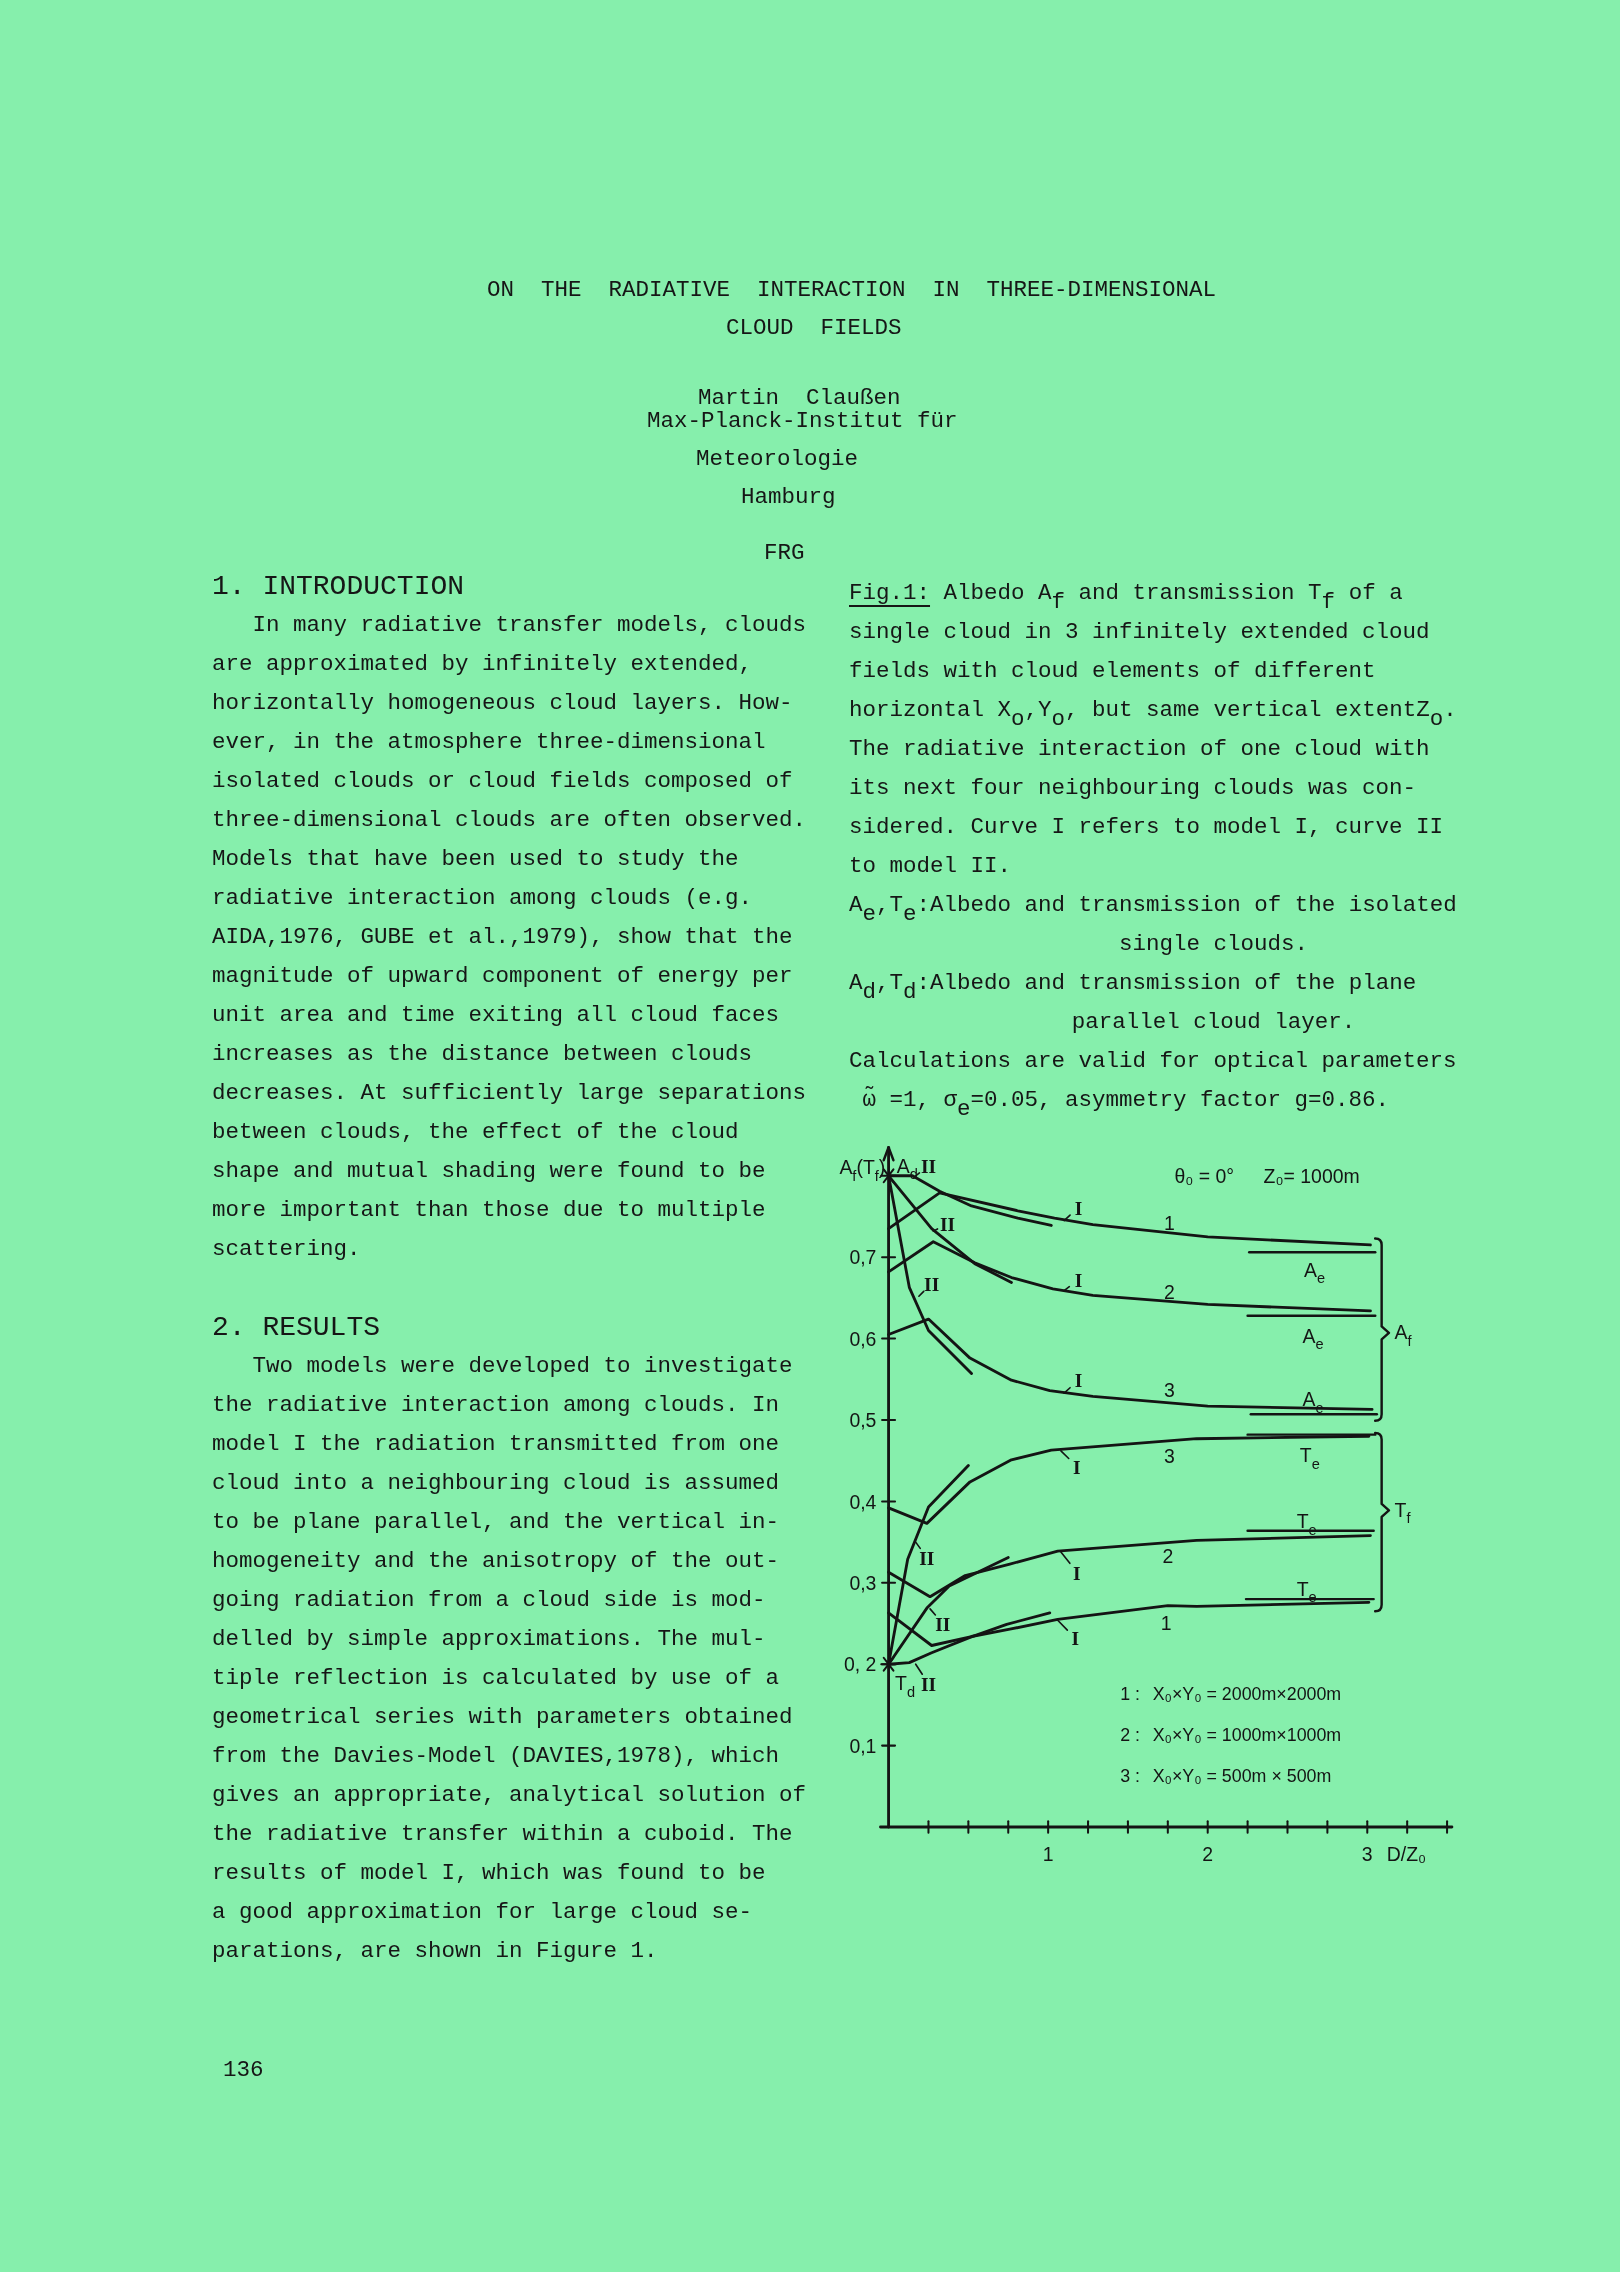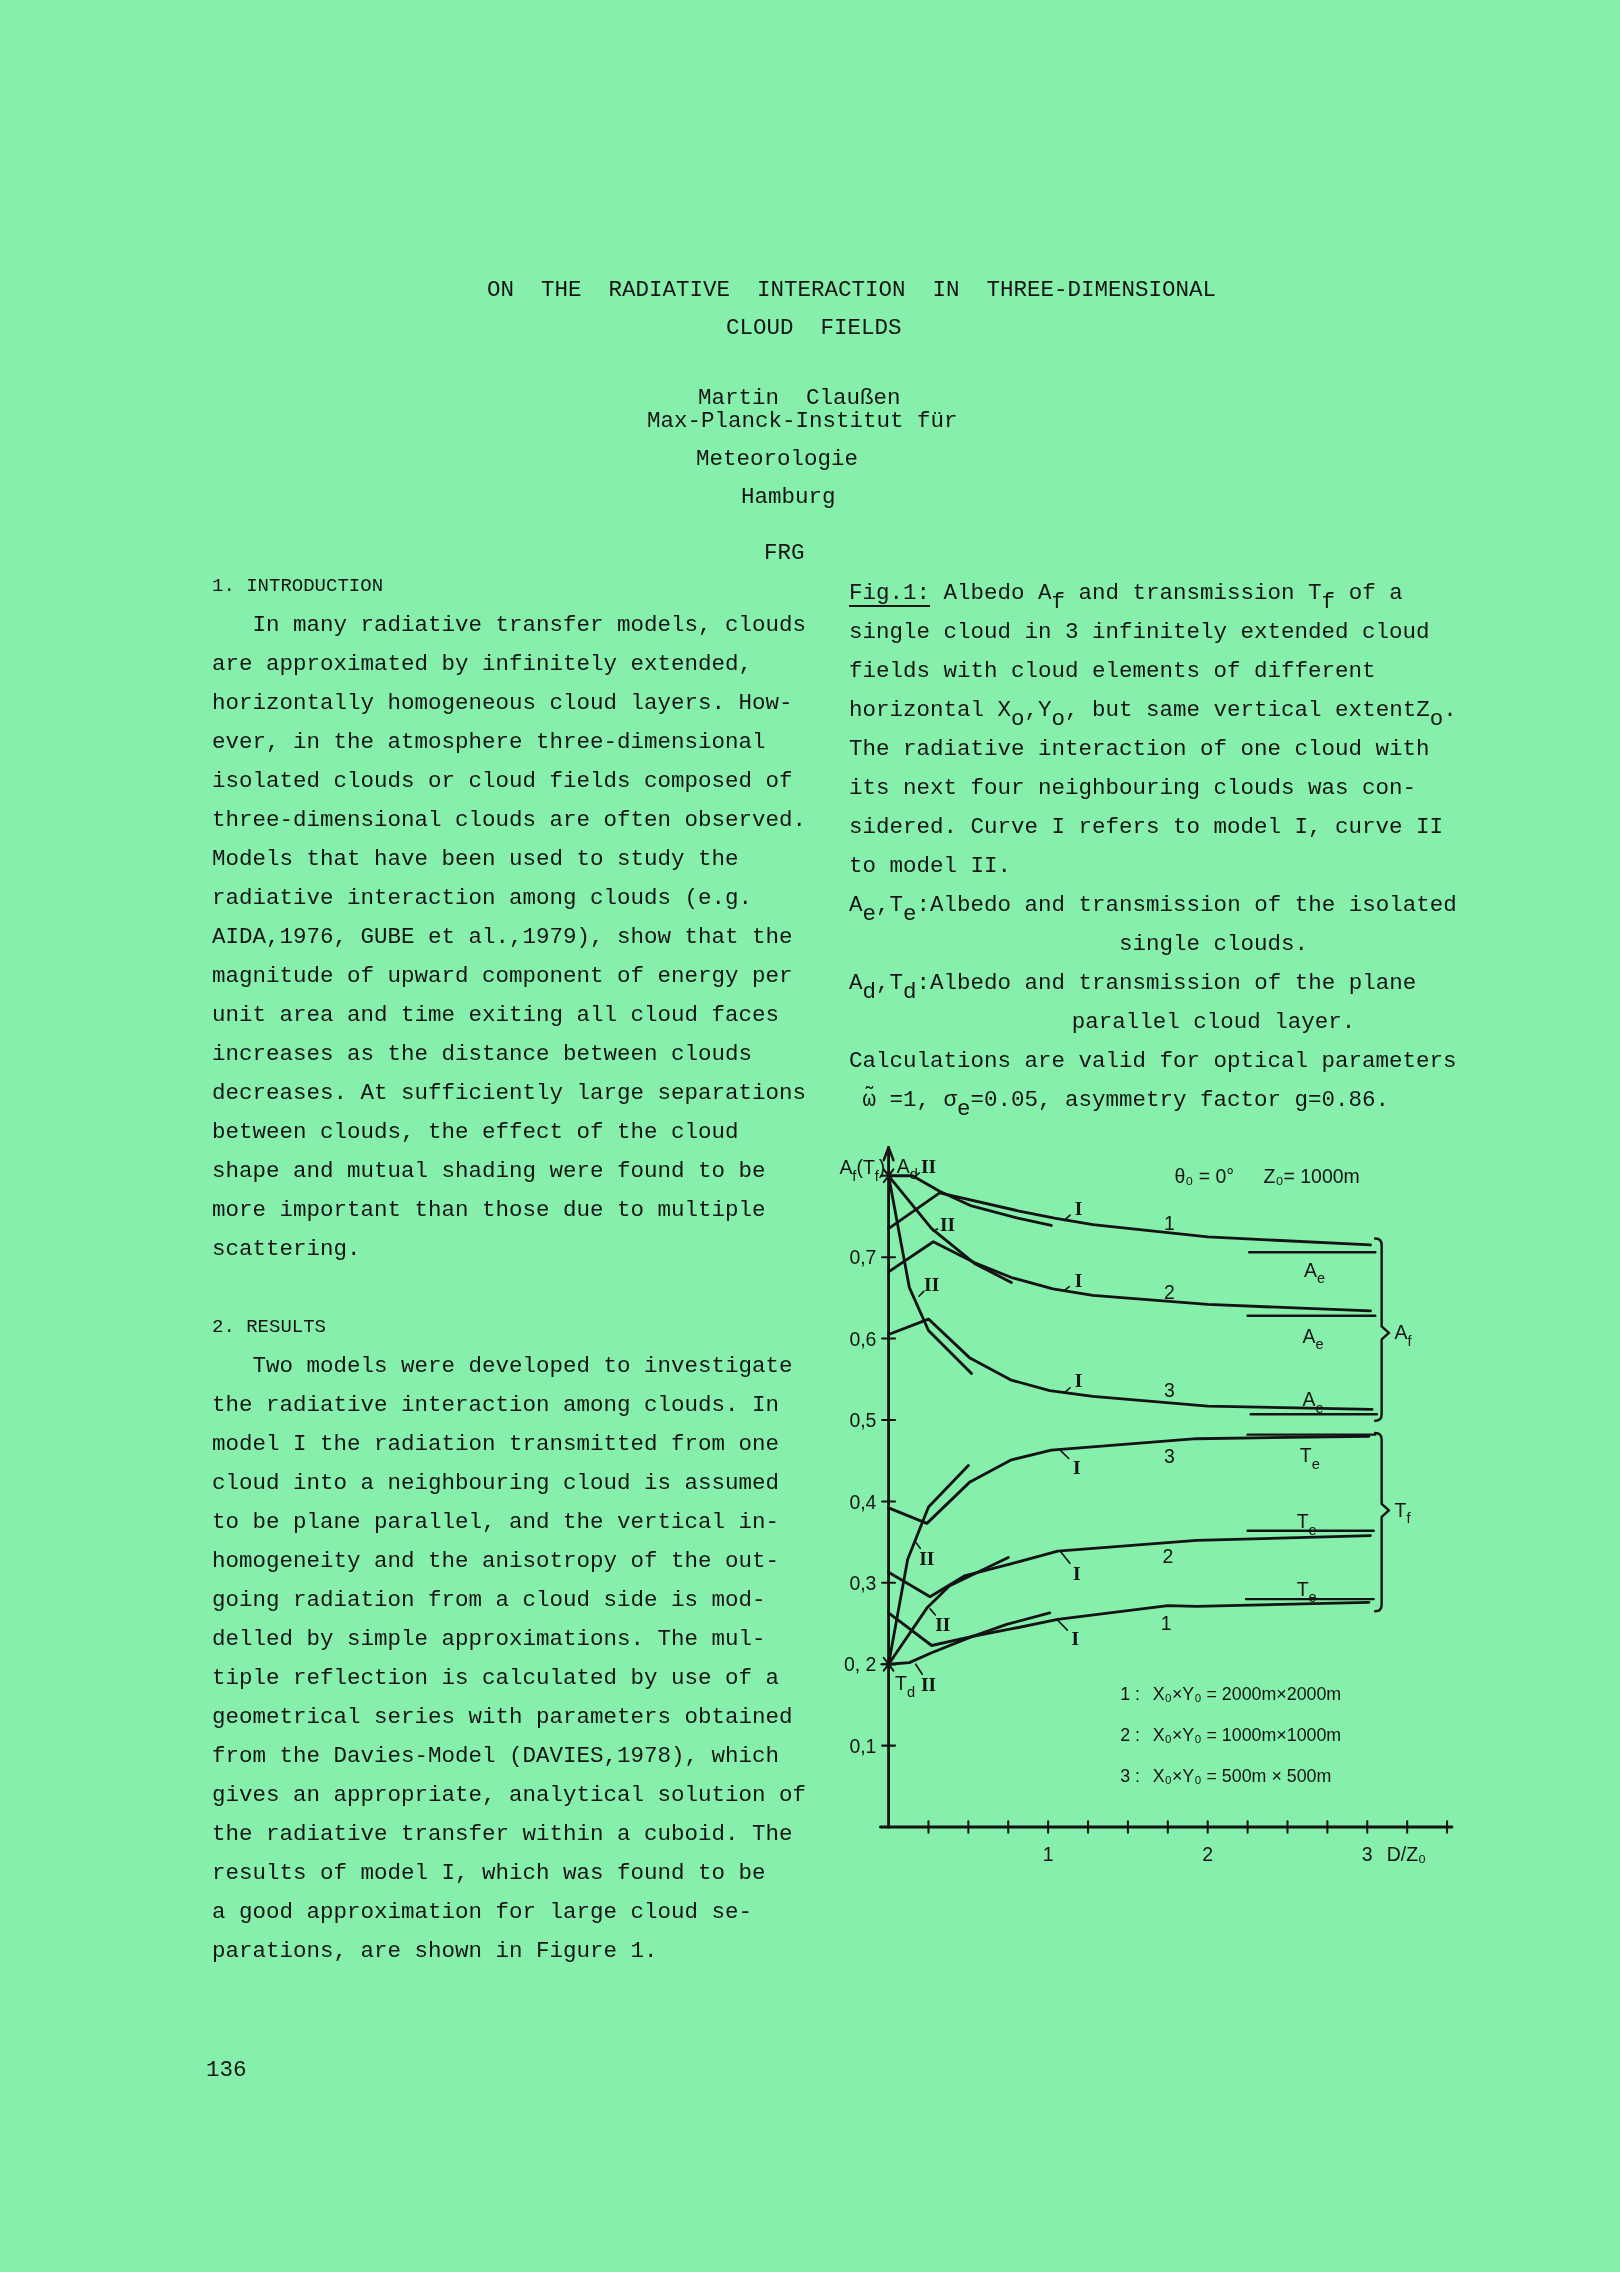--- a/index.html
+++ b/index.html
@@ -39,27 +39,27 @@
     top: 574px;
     width: 648px;
   }
   .line {
     height: 39px;
     line-height: 39px;
     white-space: pre;
   }
   .line.indent { padding-left: 3ch; }
   .line.hang   { padding-left: 6ch; text-align: center; }
-  .line.heading { font-size: 19px; }
+  .line.heading { font-size: 28px; }
   .sub { position: relative; top: 0.42em; }
   .u { text-decoration: underline; text-decoration-thickness: 1.6px; text-underline-offset: 5.7px; }
 
   #page-number {
     position: absolute;
-    left: 206px;
+    left: 223px;
     top: 2051px;
     height: 39px;
     line-height: 39px;
     white-space: pre;
   }
 
   #chart {
     position: absolute;
     left: 0;
     top: 0;

